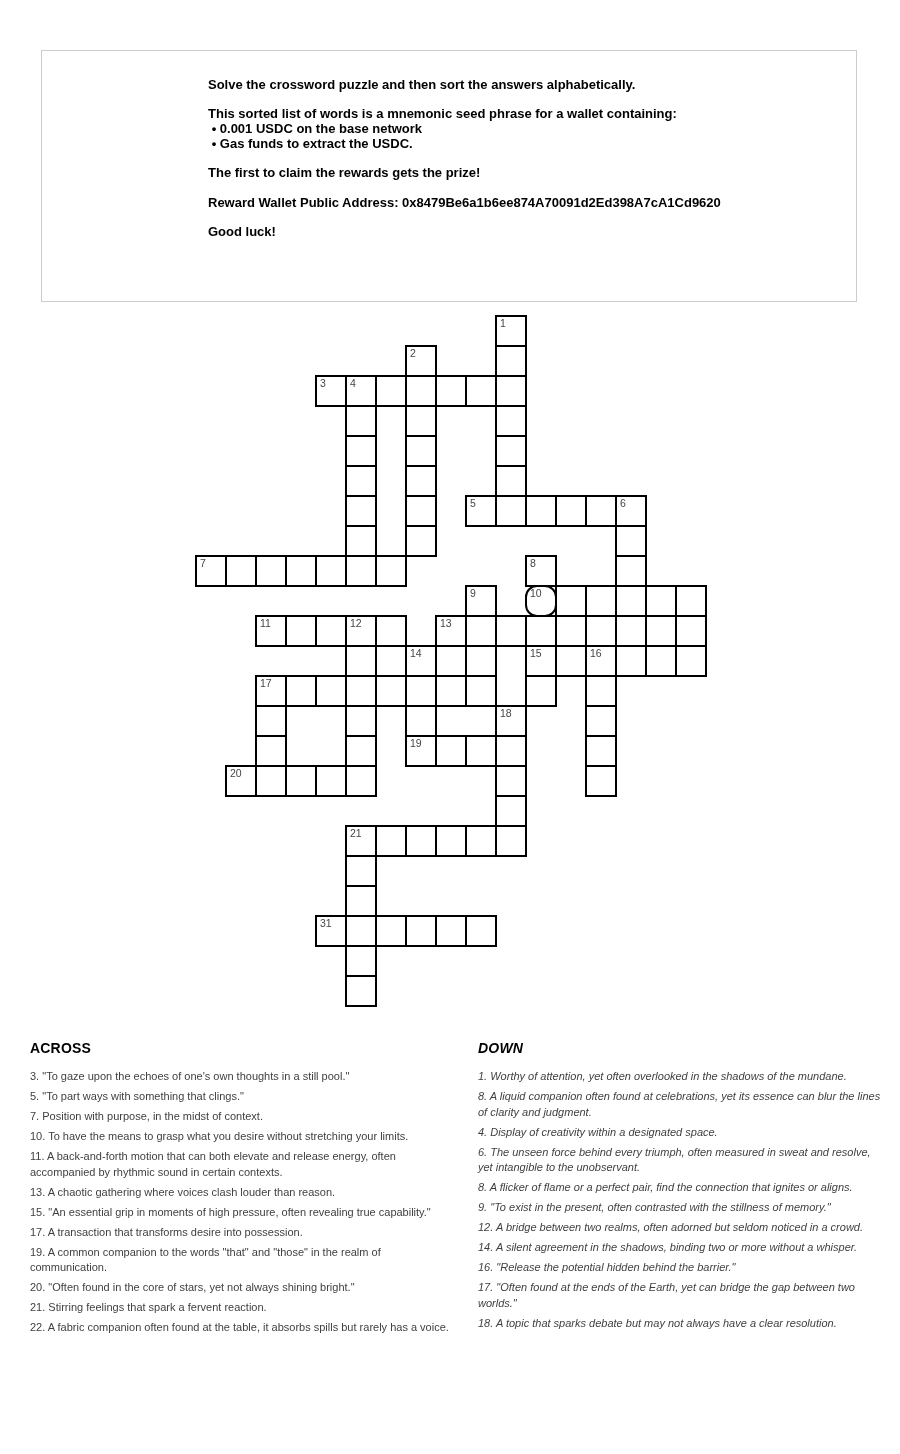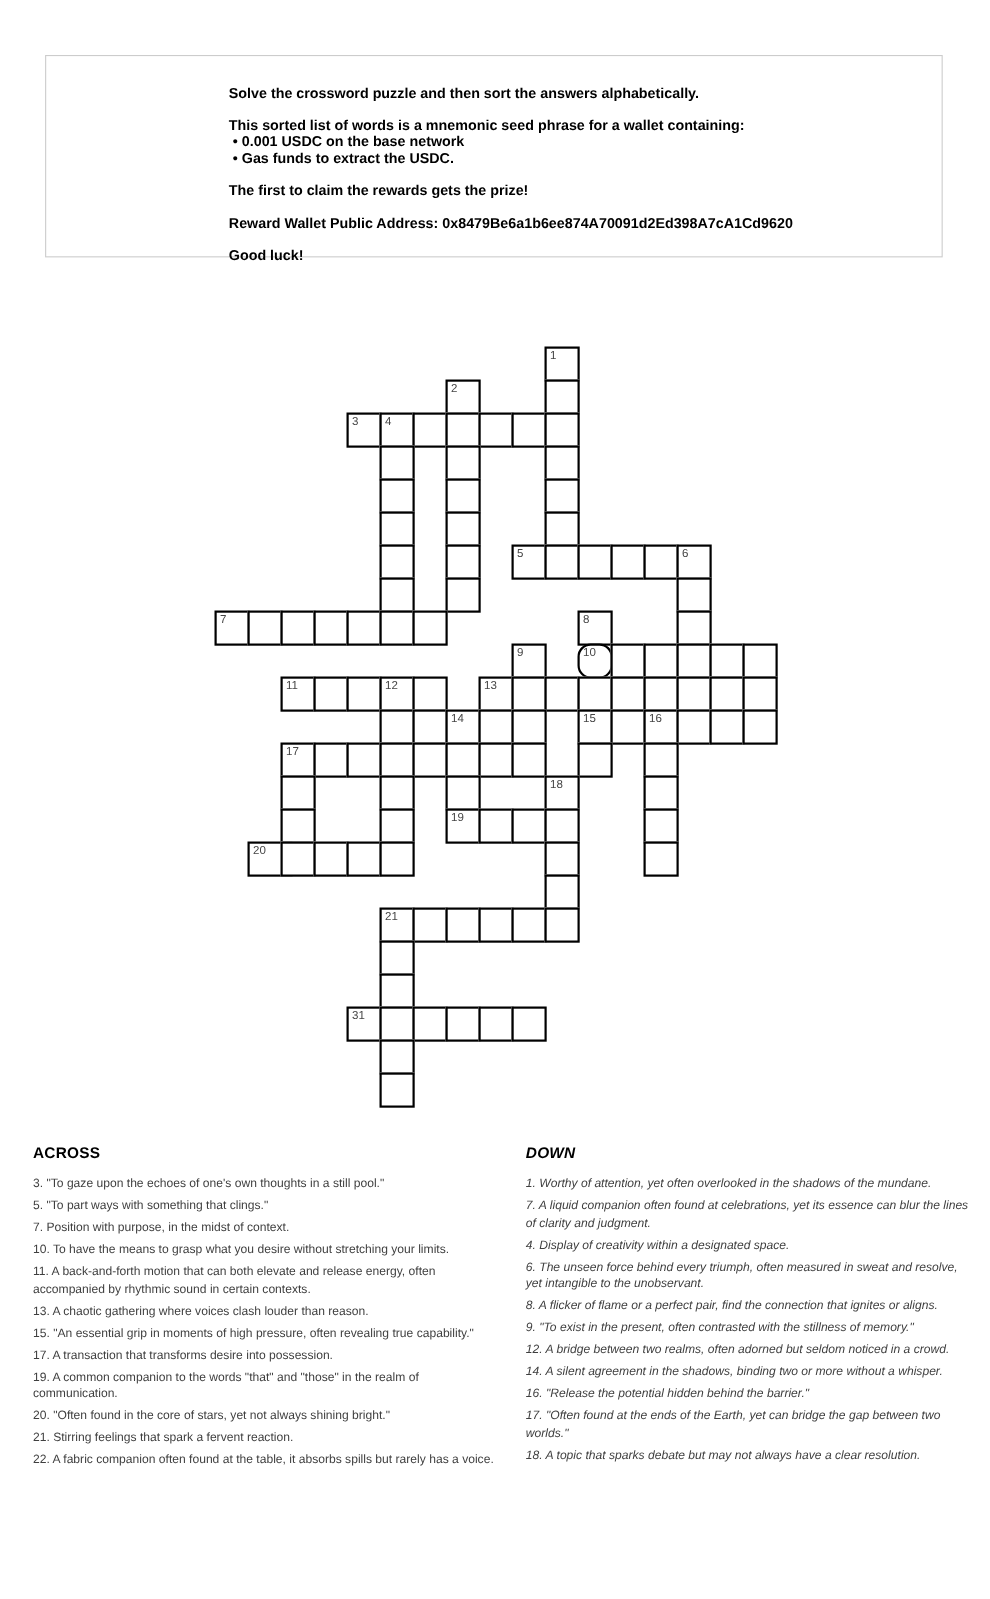--- a/index.html
+++ b/index.html
@@ -2,21 +2,21 @@
 <html><head>
 <meta charset="utf-8">
 <style>
   html,body{margin:0;padding:0;}
   body{
     width:900px;height:1454px;position:relative;background:#ffffff;
     font-family:"Liberation Sans","DejaVu Sans",sans-serif;overflow:hidden;
   }
   
   .header-box{
-    position:absolute;left:41px;top:50px;width:816px;height:184px;
+    position:absolute;left:41px;top:50px;width:816px;height:252px;
     border:1px solid #cccccc;background:#ffffff;box-sizing:border-box;
   }
   .header-text{
     position:absolute;left:166px;top:27px;right:8px;
     font-size:13px;line-height:14.7px;font-weight:bold;color:#000000;
     white-space:pre-wrap;
   }
   
   .grid{position:absolute;left:195px;top:315px;width:512px;height:692px;}
   .cell{
@@ -234,21 +234,21 @@
       <p class="clue">20. "Often found in the core of stars, yet not always shining bright."</p>
       <p class="clue">21. Stirring feelings that spark a fervent reaction.</p>
       <p class="clue">22. A fabric companion often found at the table, it absorbs spills but rarely has a voice.</p>
     </div>
 </section>
 
 <section class="clues-col down">
   <h3>DOWN</h3>
   <div>
       <p class="clue">1. Worthy of attention, yet often overlooked in the shadows of the mundane.</p>
-      <p class="clue">7. A liquid companion often found at celebrations, yet its essence can blur the lines of clarity and judgment.</p>
+      <p class="clue">8. A liquid companion often found at celebrations, yet its essence can blur the lines of clarity and judgment.</p>
       <p class="clue">4. Display of creativity within a designated space.</p>
       <p class="clue">6. The unseen force behind every triumph, often measured in sweat and resolve, yet intangible to the unobservant.</p>
       <p class="clue">8. A flicker of flame or a perfect pair, find the connection that ignites or aligns.</p>
       <p class="clue">9. "To exist in the present, often contrasted with the stillness of memory."</p>
       <p class="clue">12. A bridge between two realms, often adorned but seldom noticed in a crowd.</p>
       <p class="clue">14. A silent agreement in the shadows, binding two or more without a whisper.</p>
       <p class="clue">16. "Release the potential hidden behind the barrier."</p>
       <p class="clue">17. "Often found at the ends of the Earth, yet can bridge the gap between two worlds."</p>
       <p class="clue">18. A topic that sparks debate but may not always have a clear resolution.</p>
     </div>

